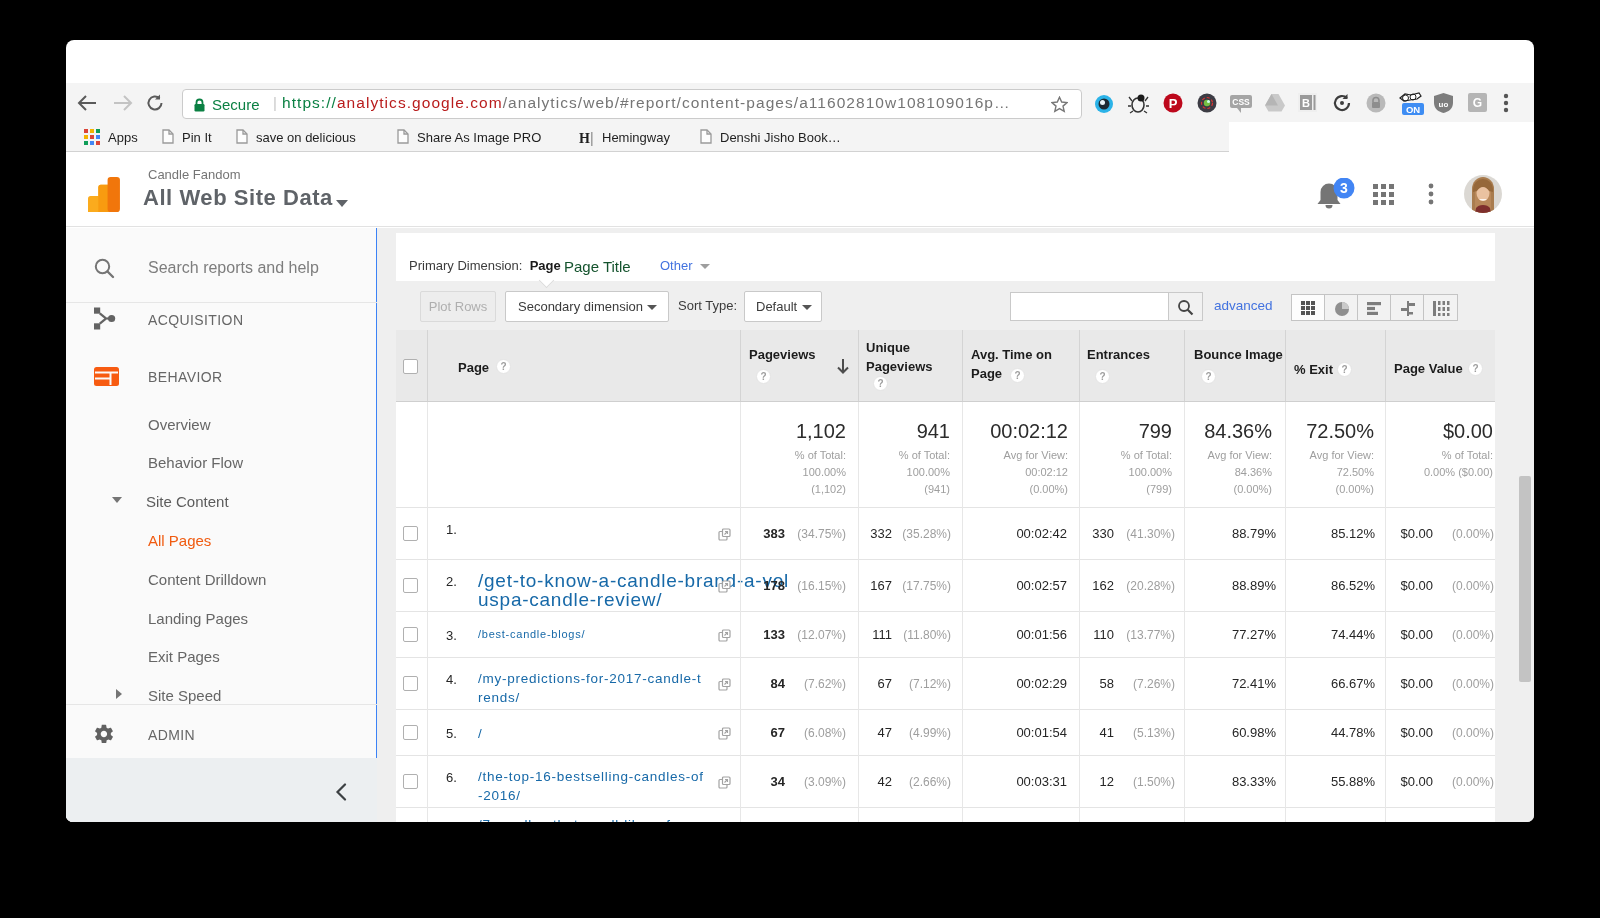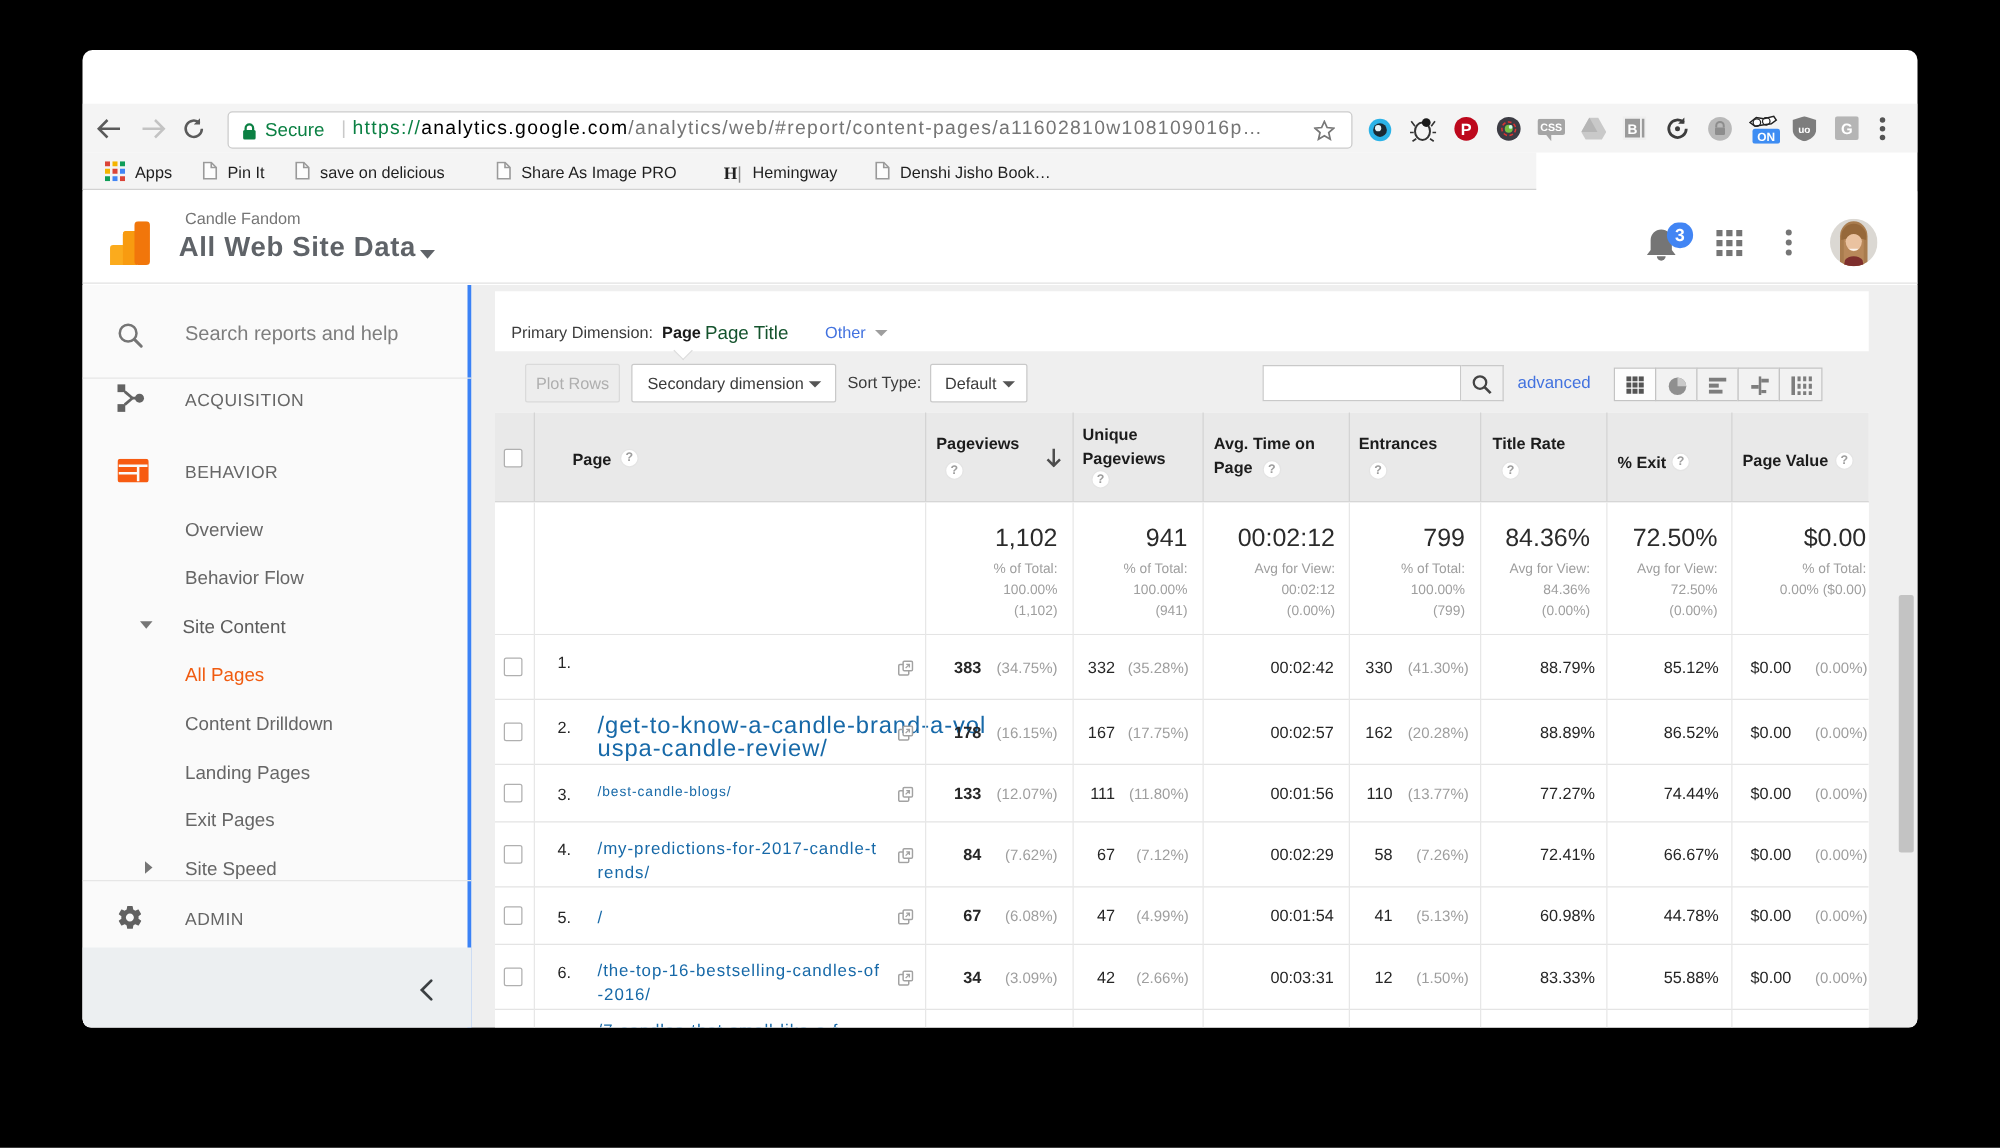--- a/index.html
+++ b/index.html
@@ -12,21 +12,21 @@
 
 #tbar{position:absolute;left:0;top:43px;width:1468px;height:39px;background:#f4f4f4}
 #urlbox{position:absolute;left:116px;top:6px;width:900px;height:30px;background:#fff;border:1px solid #cbcbcb;border-radius:4px}
 
 #bmbar{position:absolute;left:0;top:82px;width:1163px;height:30px;background:#f4f4f4;border-bottom:1px solid #d2d2d2}
 .bmt{position:absolute;top:8px;font-size:13px;color:#1f1f1f}
 
 #gahead{position:absolute;left:0;top:113px;width:1468px;height:74px;background:#fff;border-bottom:1px solid #e2e2e2}
 
 #content{position:absolute;left:0;top:188px;width:1468px;height:594px;background:#efefef}
-#sidebar{position:absolute;left:0;top:0;width:311px;height:594px;background:#fafafa;border-right:3px solid #3b82f6}
+#sidebar{position:absolute;left:0;top:0;width:311px;height:594px;background:#fafafa;border-right:1px solid #3b82f6}
 .si{position:absolute;left:82px;font-size:15px;color:#666}
 .sc{position:absolute;left:82px;font-size:14px;color:#666;letter-spacing:.4px}
 #main{position:absolute;left:312px;top:0;width:1156px;height:594px}
 
 .hdr{position:absolute;font-size:13px;font-weight:bold;color:#1c1c1c}
 .q{position:absolute;width:15px;height:15px;border-radius:50%;background:#fff;border:1px solid #e4e4e4;color:#9e9e9e;font-size:10px;line-height:13px;text-align:center;font-weight:bold}
 .cb{position:absolute;width:15px;height:15px;border:1px solid #b0b0b0;border-radius:2px;background:#fff}
 .row{position:absolute;left:0;width:1099px;background:#fff;border-top:1px solid #e4e4e4}
 .cell{position:absolute;height:100%;display:flex;align-items:center;justify-content:flex-end;font-size:13px;color:#262626}
 .pct{font-size:12px;color:#9e9e9e}
@@ -57,21 +57,21 @@
         <path d="M15.5,9 a6.5,6.5 0 1 1 -1.9,-4.6" stroke="#5a5a5a" stroke-width="2" fill="none"></path>
         <path d="M14,0.5 v5 h-5 Z" fill="#5a5a5a"></path>
       </svg>
     <div id="urlbox">
       <svg class="a" style="left:11px;top:8px" width="11" height="14" viewBox="0 0 11 14">
           <path d="M2.5,6 V4.5 a3,3 0 0 1 6,0 V6" stroke="#0b8043" stroke-width="1.8" fill="none"></path>
           <rect x="0.5" y="6" width="10" height="7.5" rx="1.2" fill="#0b8043"></rect>
         </svg>
       <div class="a" style="left:29px;top:6px;font-size:15px;color:#0b8043">Secure</div>
       <div class="a" style="left:90px;top:4px;font-size:15px;color:#c9c9c9">|</div>
-      <div class="a" style="left:99px;top:4px;font-size:15.5px;letter-spacing:1.05px;white-space:nowrap"><span style="color:#0b8043">https://</span><span style="color:#000000">analytics.google.com</span><span style="color:#757575">/analytics/web/#report/content-pages/a11602810w108109016p…</span></div>
+      <div class="a" style="left:99px;top:4px;font-size:15.5px;letter-spacing:1.05px;white-space:nowrap"><span style="color:#0b8043">https://</span><span style="color:#b91c1c">analytics.google.com</span><span style="color:#757575">/analytics/web/#report/content-pages/a11602810w108109016p…</span></div>
       <svg class="a" style="left:868px;top:6px" width="17" height="17" viewBox="0 0 17 17">
           <path d="M8.5,1.2 L10.7,6 L16,6.6 L12,10.1 L13.2,15.4 L8.5,12.6 L3.8,15.4 L5,10.1 L1,6.6 L6.3,6 Z" fill="none" stroke="#777" stroke-width="1.4"></path>
         </svg>
     </div>
 
     <svg class="a" style="left:1028px;top:11px" width="20" height="20">
         <circle cx="10" cy="10" r="9" fill="#2bb3e8"></circle>
         <circle cx="10" cy="10" r="5.5" fill="#1b2a33"></circle>
         <circle cx="8.5" cy="8.5" r="2.5" fill="#e8f4f8"></circle>
       </svg>
@@ -370,21 +370,21 @@
           <div class="q" style="left:360px;top:39px">?</div>
           <svg class="a" style="left:440px;top:28px" width="14" height="16" viewBox="0 0 14 16">
               <path d="M7,1 V14 M2,9.5 L7,14.5 L12,9.5" stroke="#4d4d4d" stroke-width="2" fill="none"></path>
             </svg>
           <div class="hdr" style="left:470px;top:8px;line-height:19px">Unique<br>Pageviews</div>
           <div class="q" style="left:477px;top:46px">?</div>
           <div class="hdr" style="left:575px;top:15px;line-height:19px">Avg. Time on<br>Page</div>
           <div class="q" style="left:614px;top:38px">?</div>
           <div class="hdr" style="left:691px;top:17px">Entrances</div>
           <div class="q" style="left:699px;top:39px">?</div>
-          <div class="hdr" style="left:798px;top:17px">Title Rate</div>
+          <div class="hdr" style="left:798px;top:17px">Bounce Image</div>
           <div class="q" style="left:805px;top:39px">?</div>
           <div class="hdr" style="left:898px;top:32px">% Exit</div>
           <div class="q" style="left:941px;top:32px">?</div>
           <div class="hdr" style="left:998px;top:31px">Page Value</div>
           <div class="q" style="left:1072px;top:31px">?</div>
         </div>
         <div id="tsum" class="a" style="left:0;top:72px;width:1099px;height:105px;background:#fff">
           <div class="sumB" style="left:330px;top:18px;width:120px">1,102</div>
           <div class="sumS" style="left:330px;top:45px;width:120px">% of Total:<br>100.00%<br>(1,102)</div>
           <div class="sumB" style="left:434px;top:18px;width:120px">941</div>

